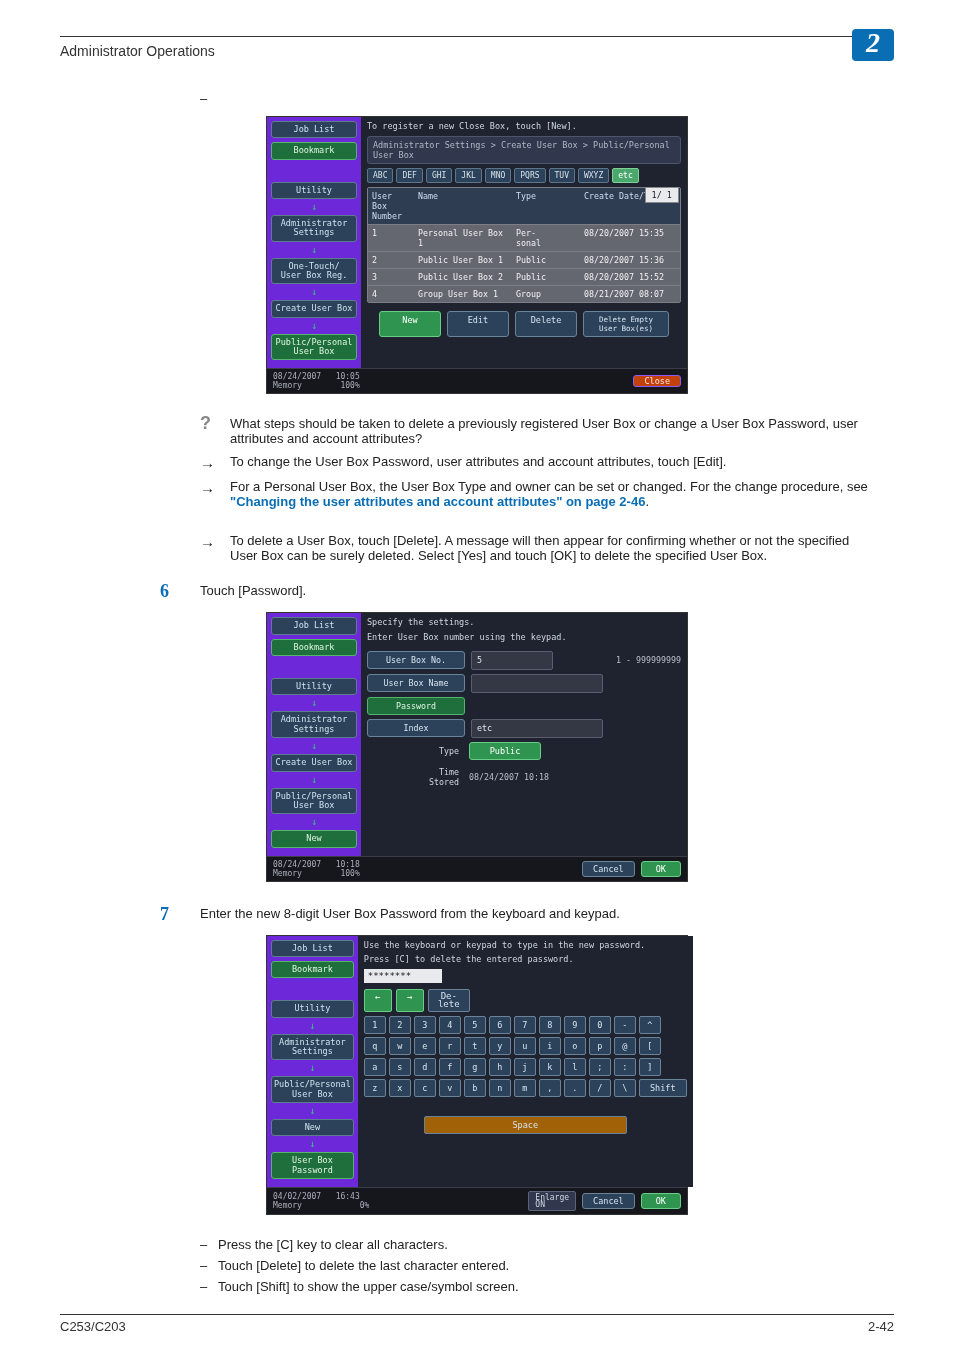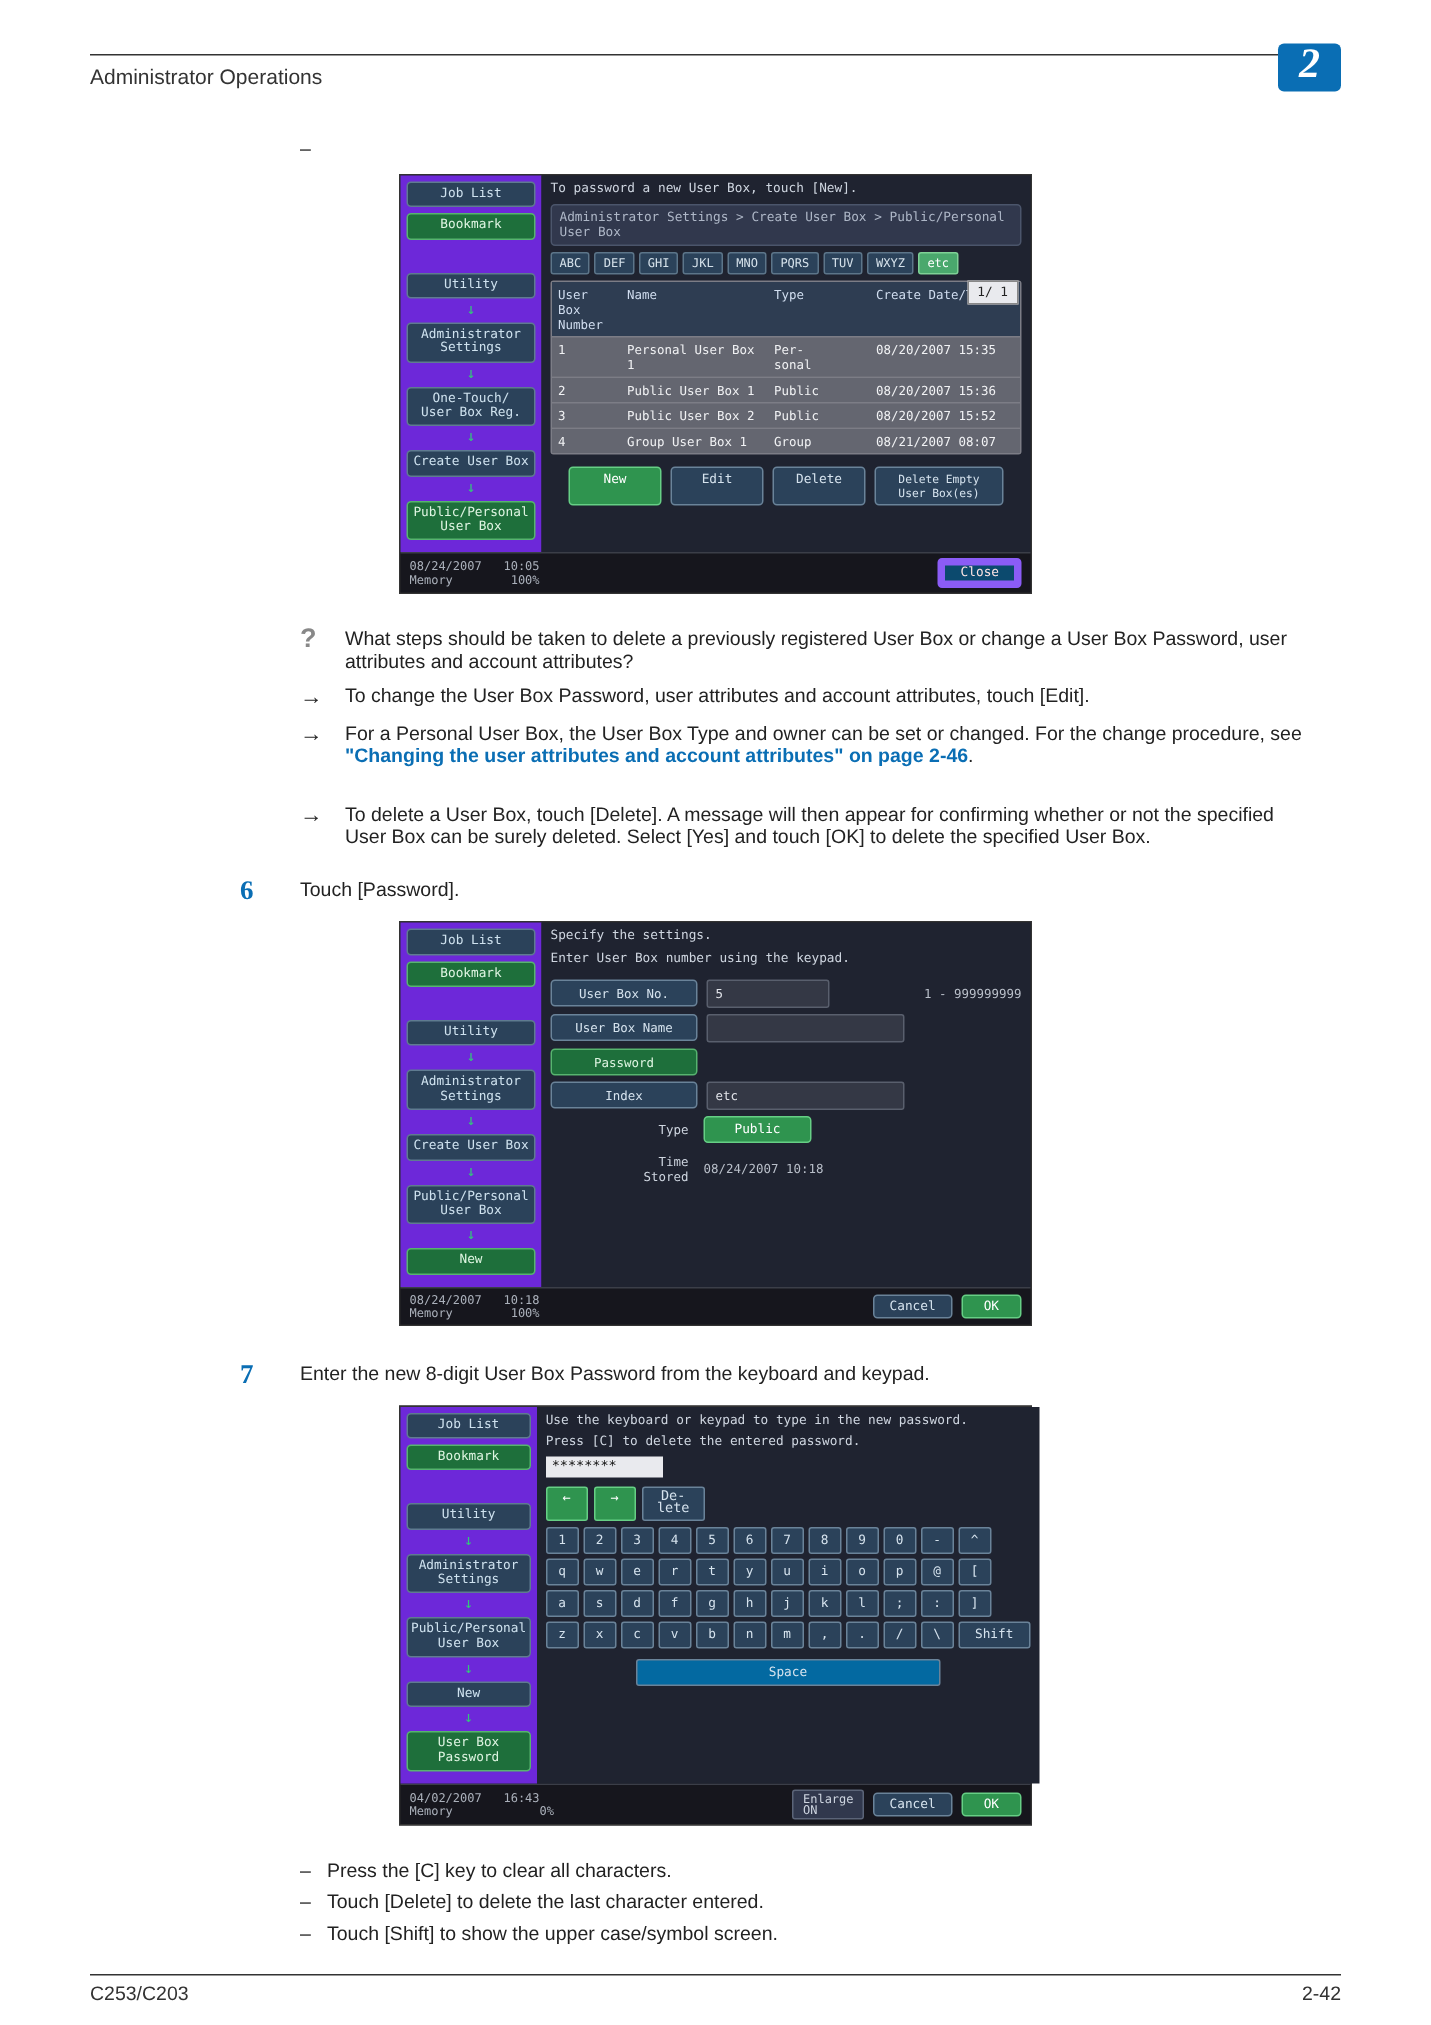--- a/index.html
+++ b/index.html
@@ -155,21 +155,21 @@
     color:#d6e3ee; padding:3px 0; font-size:8.5px; width:72px; text-align:center;
   }
   .panel-btn.green { background:#2f944f; border-color:#66cf85; color:#fff; }
   .panel-btn.small { width:60px; }
   .footer-bar {
     display:flex; justify-content:space-between; align-items:center;
     background:#16161d; padding:3px 6px; font-size:8px; color:#aab0ba;
     border-top:1px solid #3b3e48;
   }
   .close-btn {
-    background:#0c4a6e; border:5px solid #8b5cf6; border-radius:3px;
+    background:#c2410c; border:1px solid #8b5cf6; border-radius:3px;
     color:#fde4e4; padding:0 10px; font-size:8.5px;
   }
   .ok-btn {
     background:#2f944f; border:1px solid #66cf85; border-radius:3px;
     color:#fff; padding:2px 14px; font-size:8.5px;
   }
   .cancel-btn {
     background:#2b425a; border:1px solid #6a8399; border-radius:3px;
     color:#d6e3ee; padding:2px 10px; font-size:8.5px;
   }
@@ -200,23 +200,23 @@
     color:#fff; width:26px; text-align:center; padding:2px 0; font-size:9px;
   }
   .kbc.blue { background:#2b425a; border-color:#6a8399; color:#d6e3ee; width:40px; }
   .kb-row { display:flex; gap:3px; margin-bottom:3px; }
   .key {
     background:#2b425a; border:1px solid #6a8399; border-radius:2px;
     color:#d6e3ee; width:20px; height:16px; display:flex;
     align-items:center; justify-content:center; font-size:8.5px;
   }
   .key.wide { width:46px; }
-  .space { flex:1; background:#0369a1; border:1px solid #6a8399; border-radius:2px;
+  .space { flex:1; background:#a16207; border:1px solid #6a8399; border-radius:2px;
     color:#d6e3ee; height:16px; display:flex; align-items:center; justify-content:center;
-    font-size:8.5px; margin:4px 60px; }
+    font-size:8.5px; margin:16px 60px; }
 
   .page-footer {
     border-top: 1px solid #333;
     padding-top: 4px;
     display: flex;
     justify-content: space-between;
     font-size: 13px;
     color: #333;
     margin-top: 20px;
   }
@@ -249,21 +249,21 @@
         <div class="sb-arrow">↓</div>
         <div class="sb-btn" style="white-space:pre-line">One-Touch/
 User Box Reg.</div>
         <div class="sb-arrow">↓</div>
         <div class="sb-btn">Create User Box</div>
         <div class="sb-arrow">↓</div>
         <div class="sb-btn green" style="white-space:pre-line">Public/Personal
 User Box</div>
       </div>
       <div class="main">
-        <div class="msg">To password a new User Box, touch [New].</div>
+        <div class="msg">To register a new Close Box, touch [New].</div>
         <div class="crumb-bar">Administrator Settings &gt; Create User Box &gt; Public/Personal User Box</div>
         <div class="index-tabs">
           <span class="idx">ABC</span>
           <span class="idx">DEF</span>
           <span class="idx">GHI</span>
           <span class="idx">JKL</span>
           <span class="idx">MNO</span>
           <span class="idx">PQRS</span>
           <span class="idx">TUV</span>
           <span class="idx">WXYZ</span>

